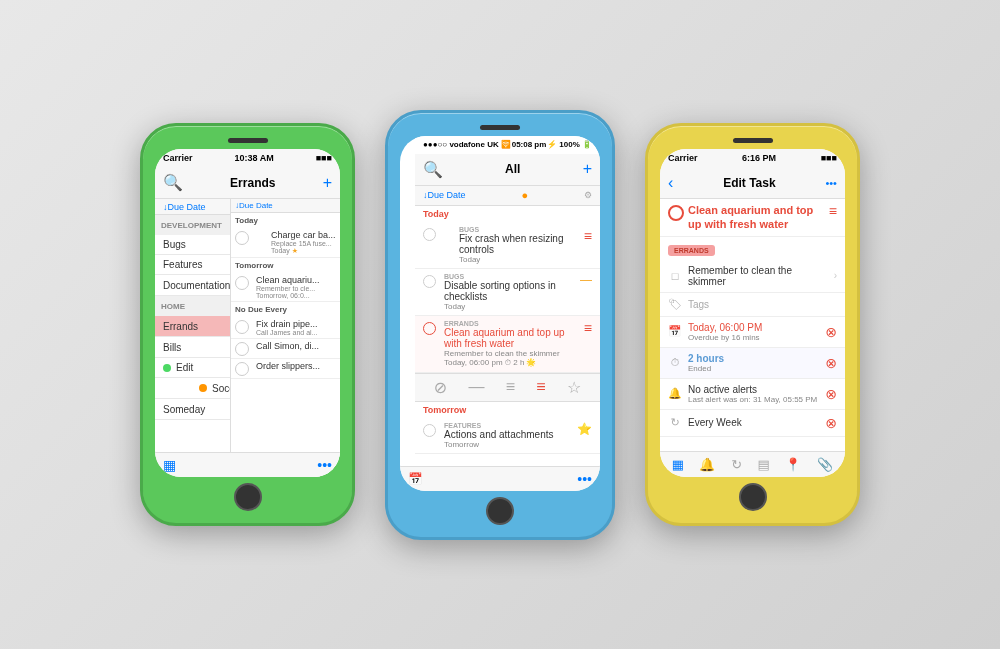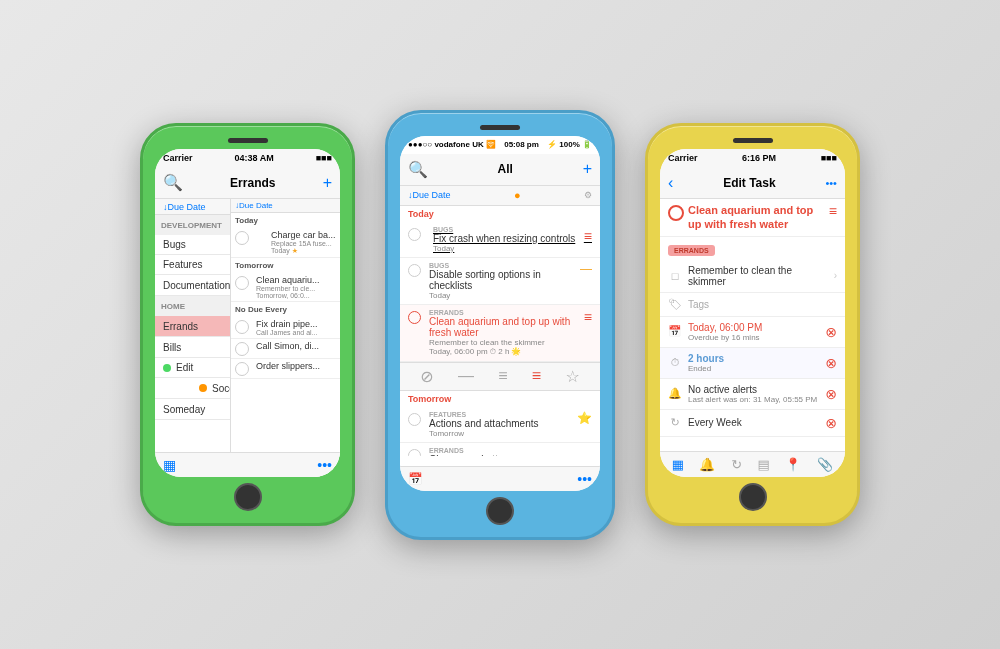--- a/index.html
+++ b/index.html
@@ -26,21 +26,21 @@
     .phone-blue  { background: #5ab4e0; border: 3px solid #4a9ec8; }
     .phone-yellow{ background: #e8d44d; border: 3px solid #d4c040; }
 
     .phone-inner {
       border-radius: 26px;
       overflow: hidden;
       background: #fff;
       position: relative;
     }
     .phone-green .phone-inner  { width: 185px; height: 328px; }
-    .phone-blue  .phone-inner  { width: 200px; height: 355px; }
+    .phone-blue  .phone-inner  { width: 200px; height: 355px; padding-left: 15px; }
     .phone-yellow .phone-inner { width: 185px; height: 328px; }
 
     
     .speaker {
       width: 40px; height: 5px;
       background: #333;
       border-radius: 3px;
       margin: 0 auto 6px;
     }
     .home-button {
@@ -175,21 +175,21 @@
   </style>
 </head>
 <body>
 
 <div class="phone phone-green">
   <div class="speaker"></div>
   <div class="phone-inner">
 
     <div class="status-bar">
       <span>Carrier</span>
-      <span>04:38 AM</span>
+      <span>10:38 AM</span>
       <span>■■■</span>
     </div>
 
     <div class="nav-bar">
       <span class="nav-icon">🔍</span>
       <span class="title">Errands</span>
       <span class="nav-icon">+</span>
     </div>
 
     <div style="display:flex; height: calc(100% - 50px); overflow:hidden;">
@@ -329,21 +329,21 @@
       <span style="color:#007aff;">↓Due Date</span>
       <span style="color:#ff9500;font-size:11px;">●</span>
       <span style="color:#aaa;">⚙</span>
     </div>
 
     <div style="overflow-y:auto;height:calc(100% - 105px);">
 
       <div style="padding:3px 8px;font-size:9px;font-weight:700;color:#e74c3c;">Today</div>
 
       <div class="p2-task">
-        <div style="display:flex;align-items:flex-start;gap:8px;text-decoration:underline;">
+        <div style="display:flex;align-items:flex-start;gap:19px;">
           <div class="task-circle" style="margin-top:2px;width:13px;height:13px;"></div>
           <div style="flex:1;">
             <div class="p2-task-category">BUGS</div>
             <div class="p2-task-title">Fix crash when resizing controls</div>
             <div class="p2-task-sub">Today</div>
           </div>
           <div style="font-size:14px;color:#e74c3c;margin-top:2px;">≡</div>
         </div>
       </div>
 

